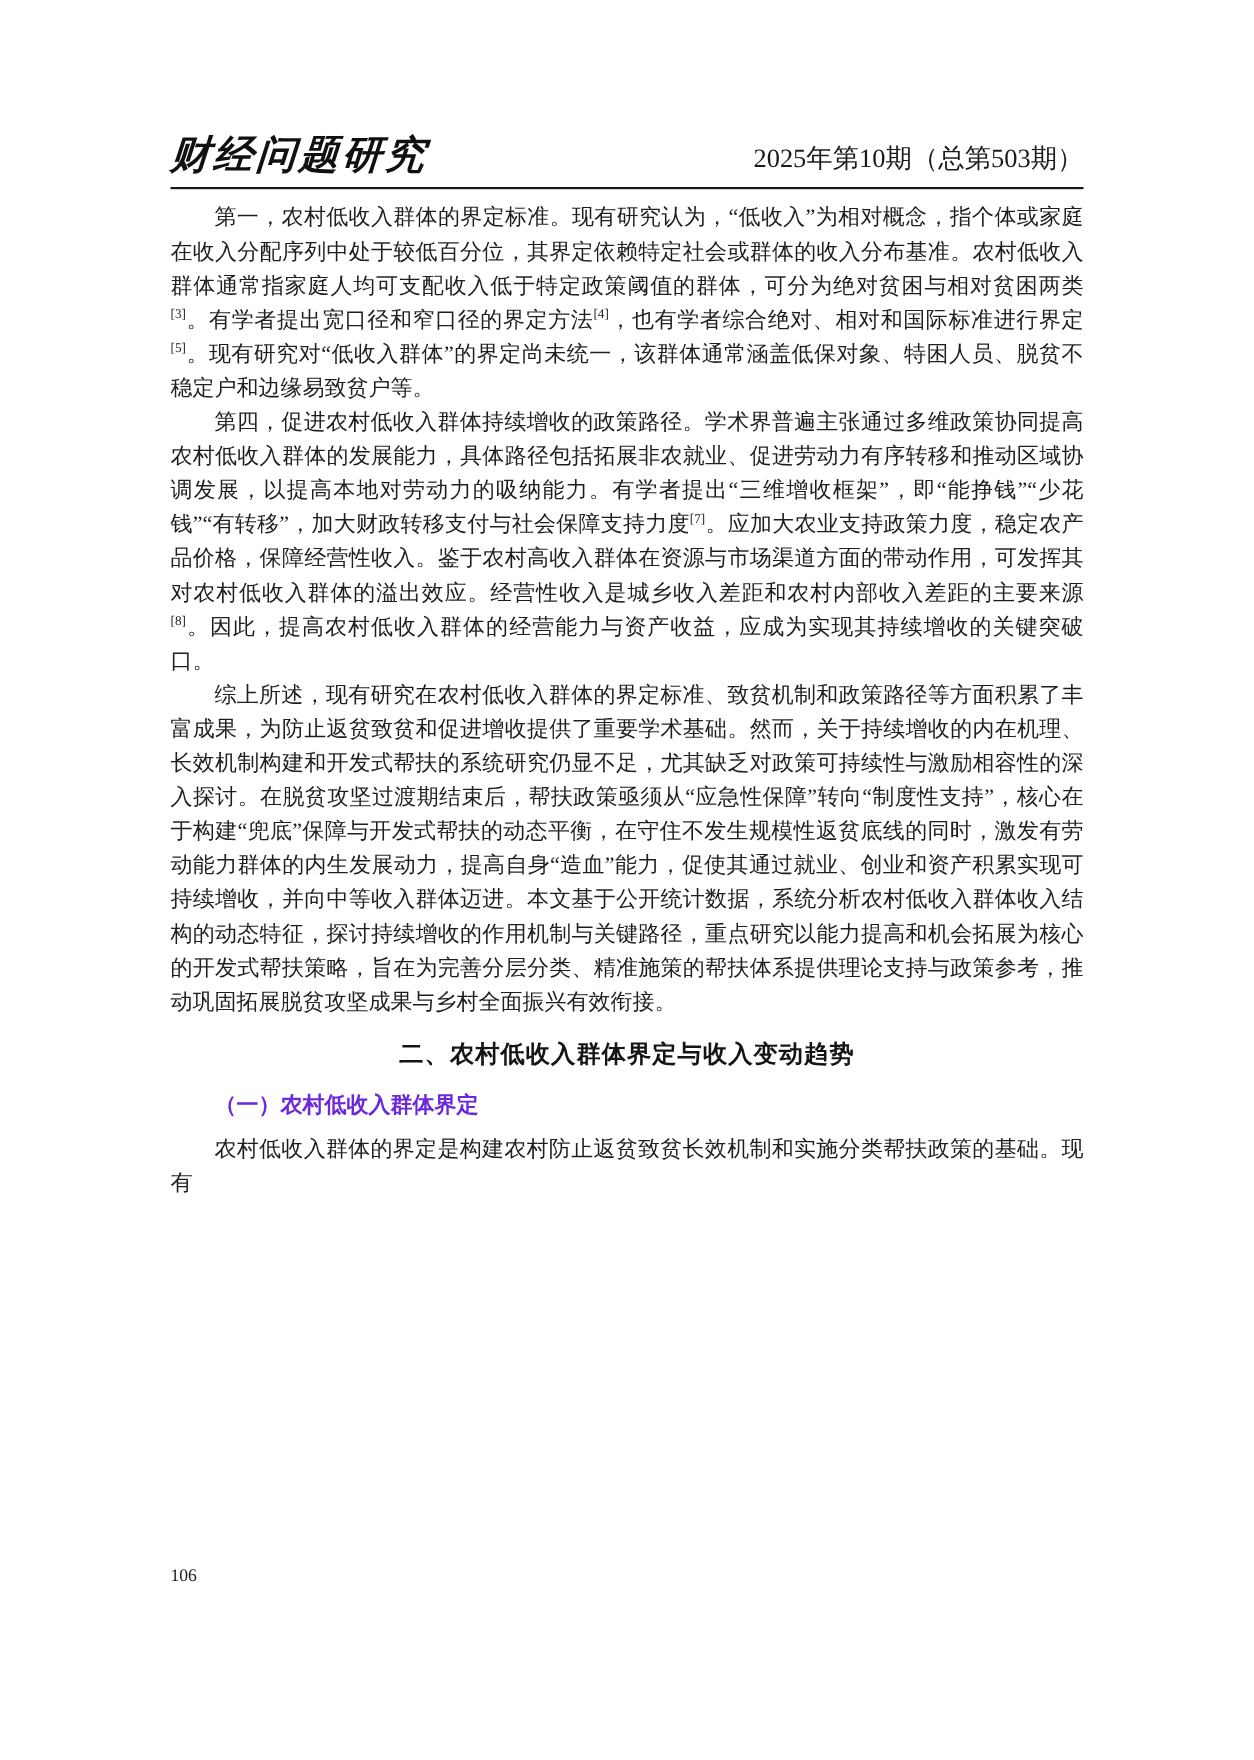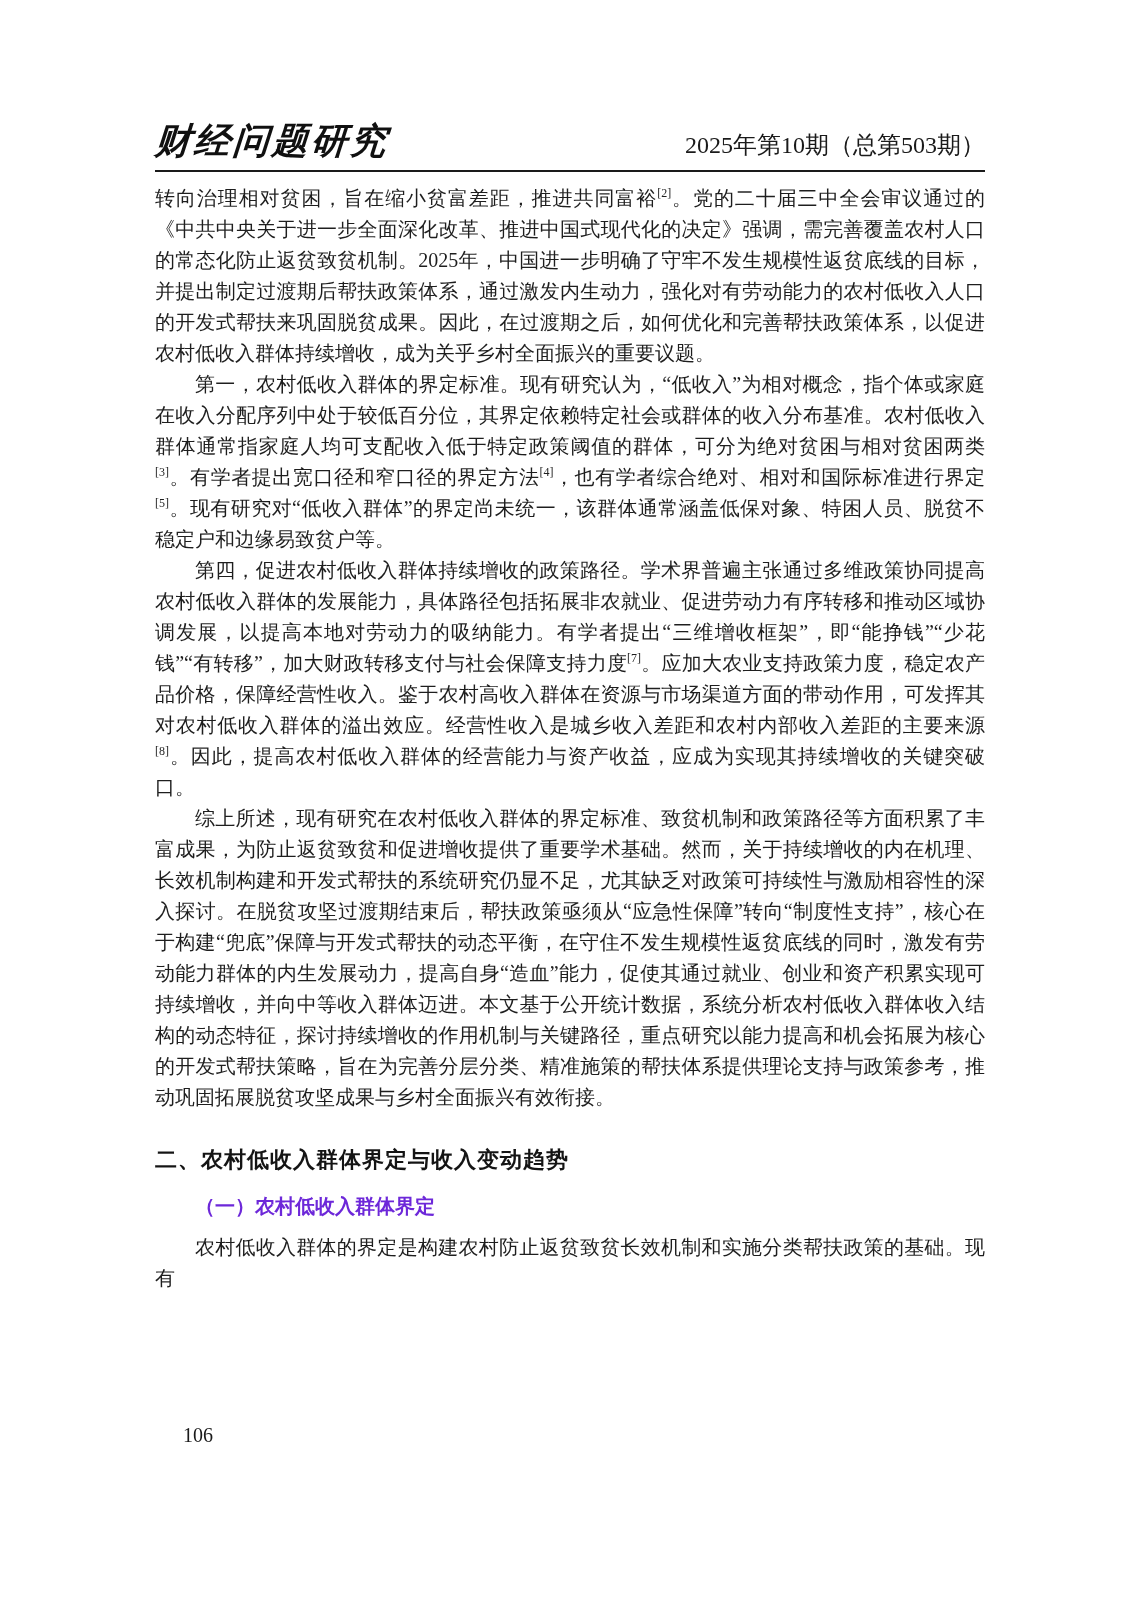--- a/index.html
+++ b/index.html
@@ -62,54 +62,53 @@
   }
   .para sup {
     font-size: 12px;
     line-height: 0;
     vertical-align: super;
   }
   .section-heading {
     font-family: "Liberation Sans", "DejaVu Sans", sans-serif;
     font-weight: bold;
     font-size: 22px;
+    text-align: center;
     color: #141414;
-    margin: 32px 0 18px 0;
+    margin: 16px 0 18px 0;
     letter-spacing: 1px;
   }
   .subsection-heading {
     font-family: "Liberation Sans", "DejaVu Sans", sans-serif;
     font-weight: bold;
     font-size: 20px;
     color: #6d28d9;
     text-indent: 2em;
     margin: 0 0 6px 0;
   }
   .page-number {
     position: absolute;
     left: 155px;
     top: 1424px;
-    font-size: 20px;
+    font-size: 16px;
     color: #1a1a1a;
-    margin-left: 28px;
   }
 </style>
 </head>
 <body>
 
 <div class="page">
   <div class="content">
 
     <div class="journal-header">
       <div class="journal-logo">财经问题研究</div>
       <div class="issue-info">2025年第10期（总第503期）</div>
     </div>
 
     <div class="body-text">
-        <p class="para">转向治理相对贫困，旨在缩小贫富差距，推进共同富裕<sup>[2]</sup>。党的二十届三中全会审议通过的《中共中央关于进一步全面深化改革、推进中国式现代化的决定》强调，需完善覆盖农村人口的常态化防止返贫致贫机制。2025年，中国进一步明确了守牢不发生规模性返贫底线的目标，并提出制定过渡期后帮扶政策体系，通过激发内生动力，强化对有劳动能力的农村低收入人口的开发式帮扶来巩固脱贫成果。因此，在过渡期之后，如何优化和完善帮扶政策体系，以促进农村低收入群体持续增收，成为关乎乡村全面振兴的重要议题。</p>
         <p class="para indent">第一，农村低收入群体的界定标准。现有研究认为，“低收入”为相对概念，指个体或家庭在收入分配序列中处于较低百分位，其界定依赖特定社会或群体的收入分布基准。农村低收入群体通常指家庭人均可支配收入低于特定政策阈值的群体，可分为绝对贫困与相对贫困两类<sup>[3]</sup>。有学者提出宽口径和窄口径的界定方法<sup>[4]</sup>，也有学者综合绝对、相对和国际标准进行界定<sup>[5]</sup>。现有研究对“低收入群体”的界定尚未统一，该群体通常涵盖低保对象、特困人员、脱贫不稳定户和边缘易致贫户等。</p>
         <p class="para indent">第四，促进农村低收入群体持续增收的政策路径。学术界普遍主张通过多维政策协同提高农村低收入群体的发展能力，具体路径包括拓展非农就业、促进劳动力有序转移和推动区域协调发展，以提高本地对劳动力的吸纳能力。有学者提出“三维增收框架”，即“能挣钱”“少花钱”“有转移”，加大财政转移支付与社会保障支持力度<sup>[7]</sup>。应加大农业支持政策力度，稳定农产品价格，保障经营性收入。鉴于农村高收入群体在资源与市场渠道方面的带动作用，可发挥其对农村低收入群体的溢出效应。经营性收入是城乡收入差距和农村内部收入差距的主要来源<sup>[8]</sup>。因此，提高农村低收入群体的经营能力与资产收益，应成为实现其持续增收的关键突破口。</p>
         <p class="para indent">综上所述，现有研究在农村低收入群体的界定标准、致贫机制和政策路径等方面积累了丰富成果，为防止返贫致贫和促进增收提供了重要学术基础。然而，关于持续增收的内在机理、长效机制构建和开发式帮扶的系统研究仍显不足，尤其缺乏对政策可持续性与激励相容性的深入探讨。在脱贫攻坚过渡期结束后，帮扶政策亟须从“应急性保障”转向“制度性支持”，核心在于构建“兜底”保障与开发式帮扶的动态平衡，在守住不发生规模性返贫底线的同时，激发有劳动能力群体的内生发展动力，提高自身“造血”能力，促使其通过就业、创业和资产积累实现可持续增收，并向中等收入群体迈进。本文基于公开统计数据，系统分析农村低收入群体收入结构的动态特征，探讨持续增收的作用机制与关键路径，重点研究以能力提高和机会拓展为核心的开发式帮扶策略，旨在为完善分层分类、精准施策的帮扶体系提供理论支持与政策参考，推动巩固拓展脱贫攻坚成果与乡村全面振兴有效衔接。</p>
       </div>
 
     <div class="section-heading">二、农村低收入群体界定与收入变动趋势</div>
 
     <div class="subsection-heading">（一）农村低收入群体界定</div>
 
     <div class="body-text" style="margin-top:12px;">

